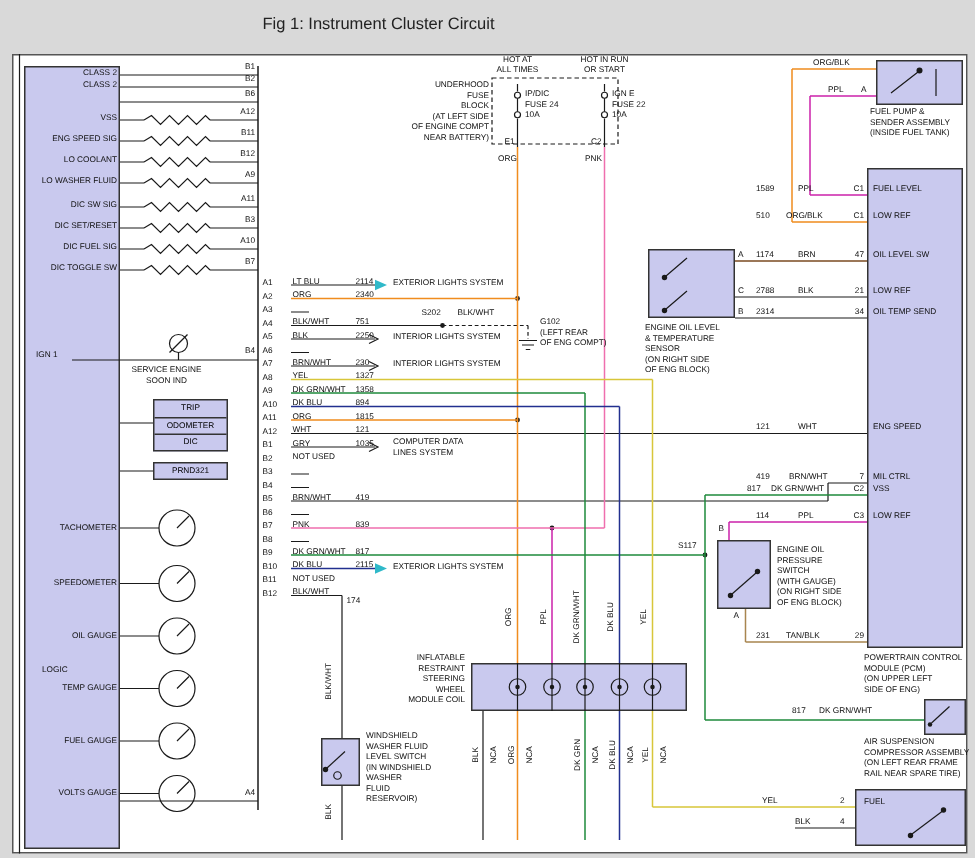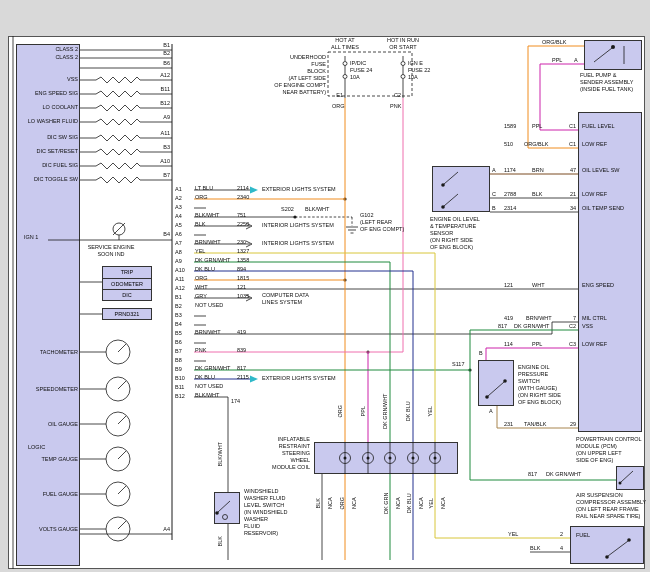--- a/index.html
+++ b/index.html
@@ -17,20 +17,23 @@
   .bx{position:absolute;background:#c9c9ee;border:1px solid #333;z-index:1}
   .cell{width:100%;height:11px;font-size:5.5px;text-align:center;line-height:11px}
   .cell+.cell{border-top:1px solid #333}
   svg{position:absolute;left:0;top:0;z-index:2}
 </style>
 </head>
 <body>
 
 <div id="canvas">
 
+  <div id="titlebar">
+    <div class="title">Fig 1: Instrument Cluster Circuit</div>
+  </div>
 
   <div id="sheet"></div>
 
   <div class="bx" style="left:16px;top:44px;width:64px;height:522px"></div>
   <div class="bx" style="left:102px;top:266px;width:50px;height:35px">
     <div class="cell">TRIP</div>
     <div class="cell">ODOMETER</div>
     <div class="cell">DIC</div>
   </div>
   <div class="bx" style="left:102px;top:308px;width:50px;height:12px">

